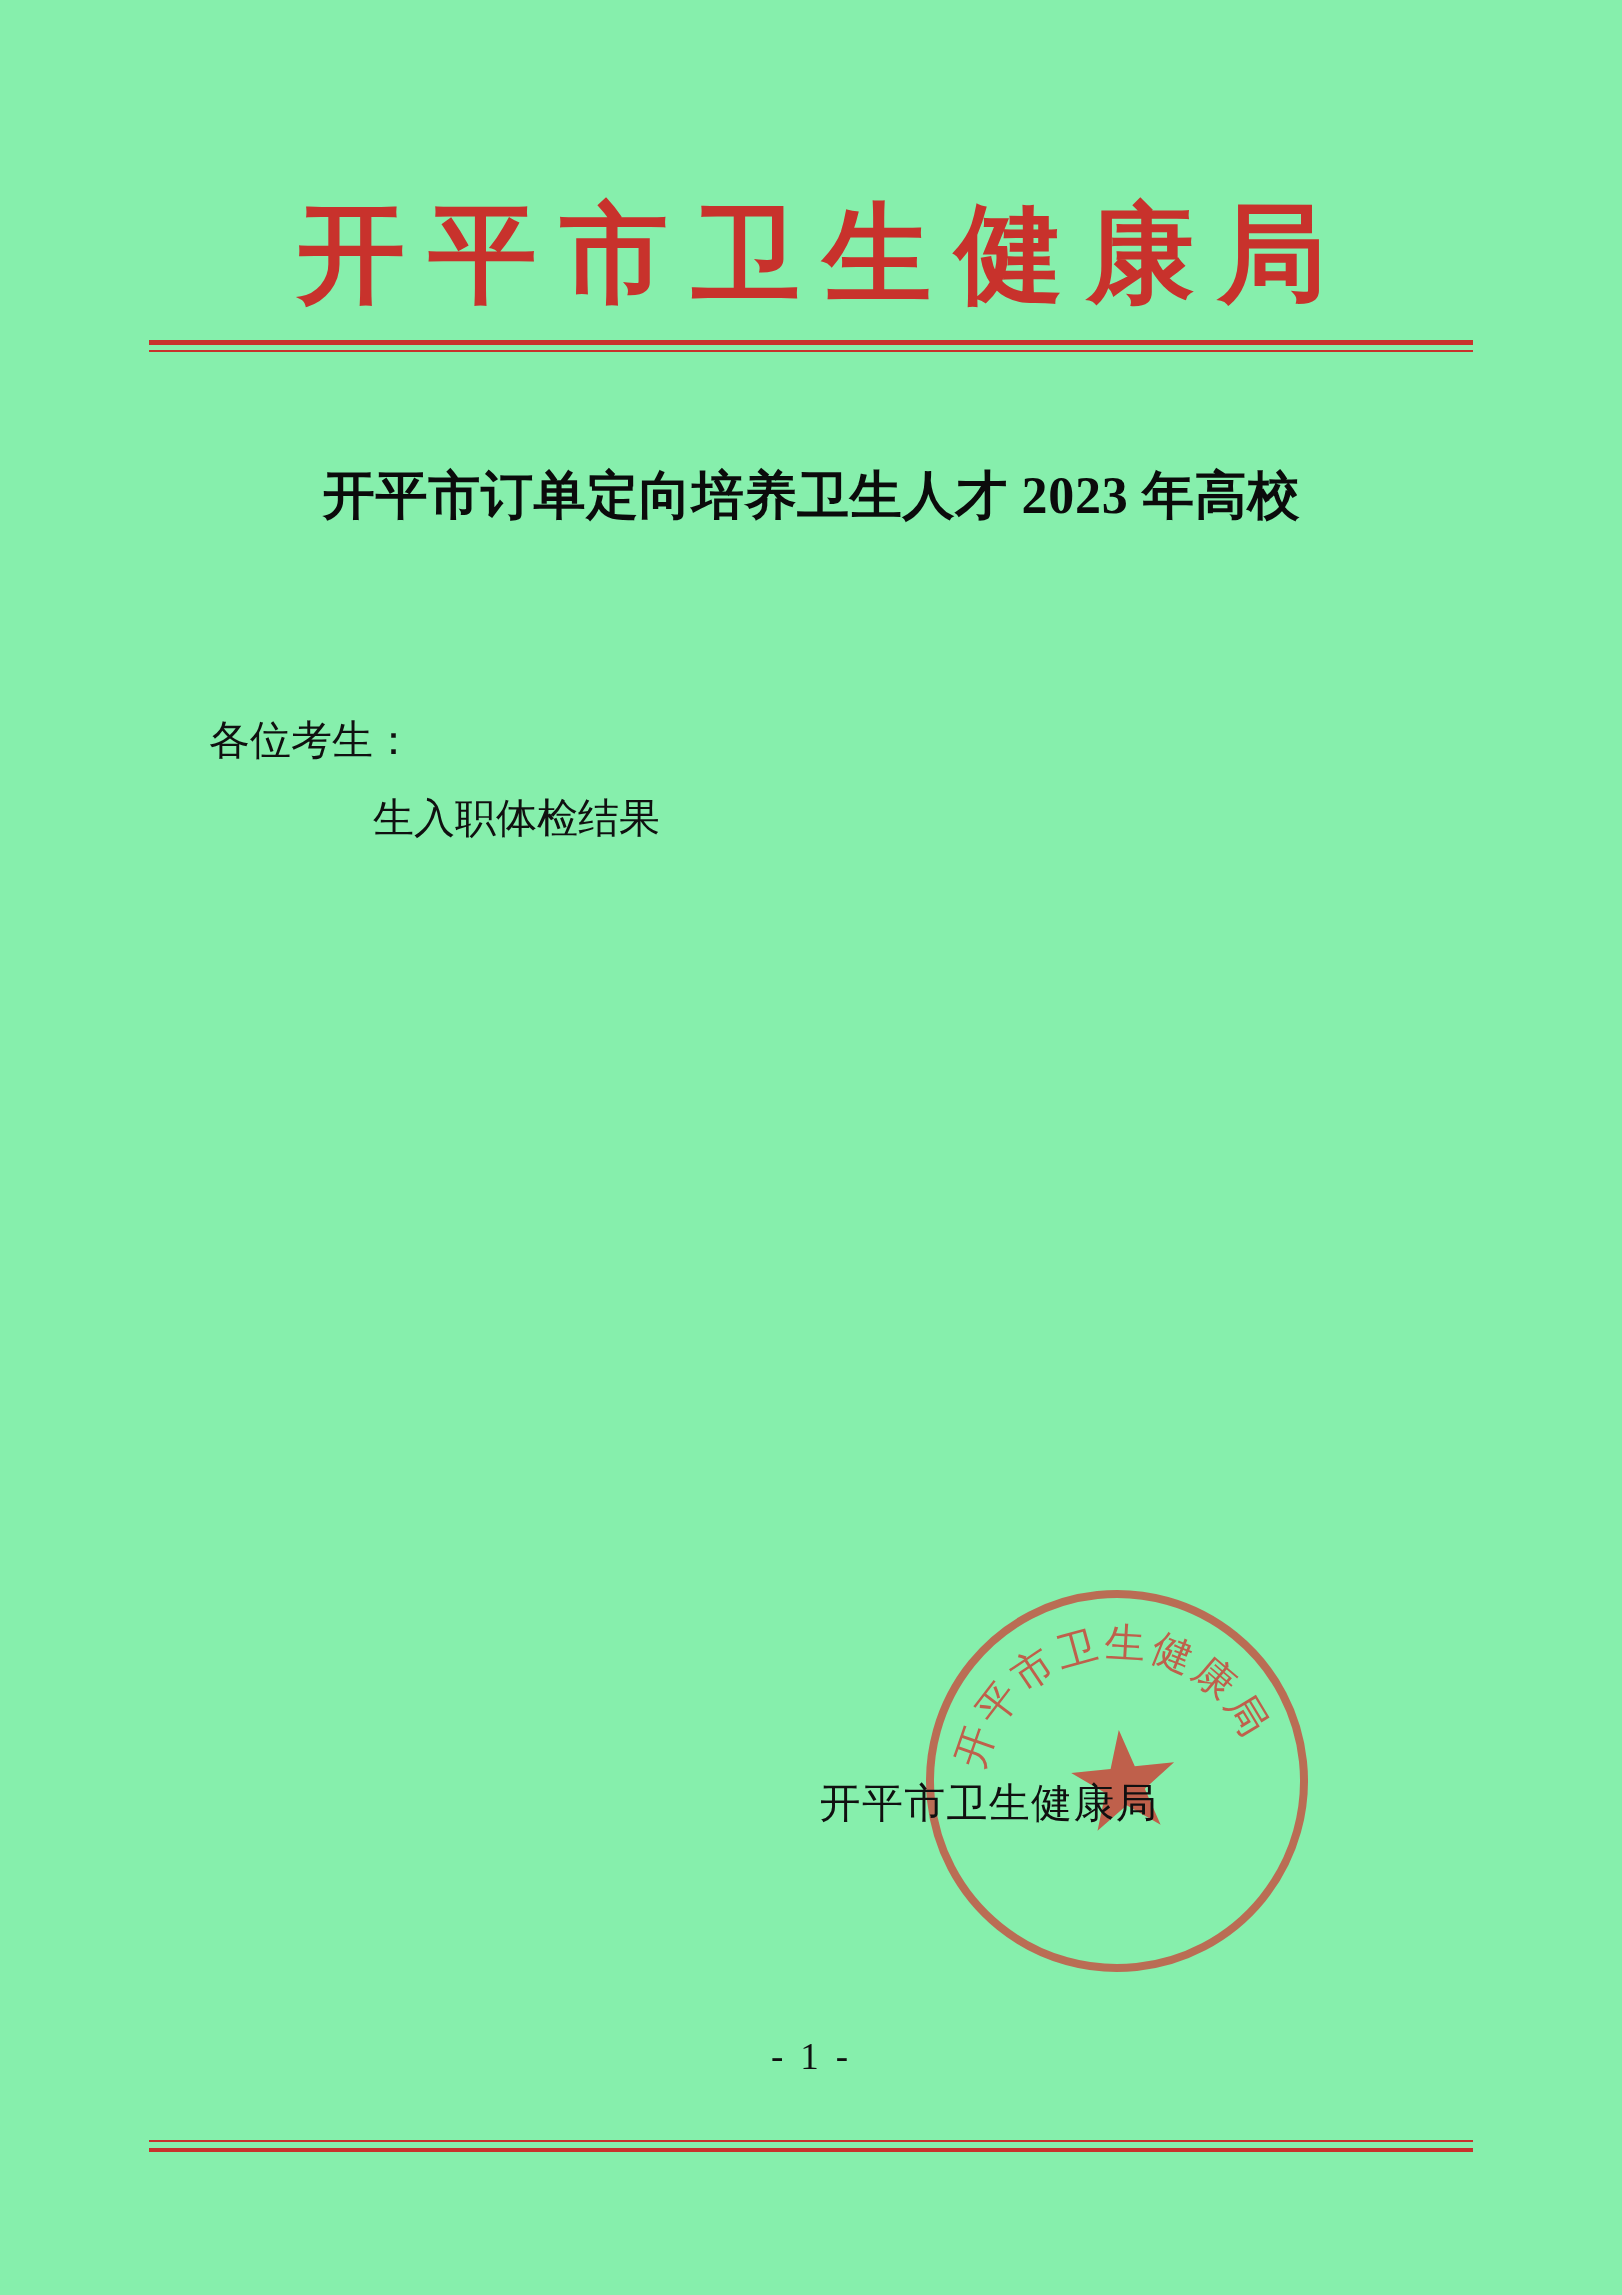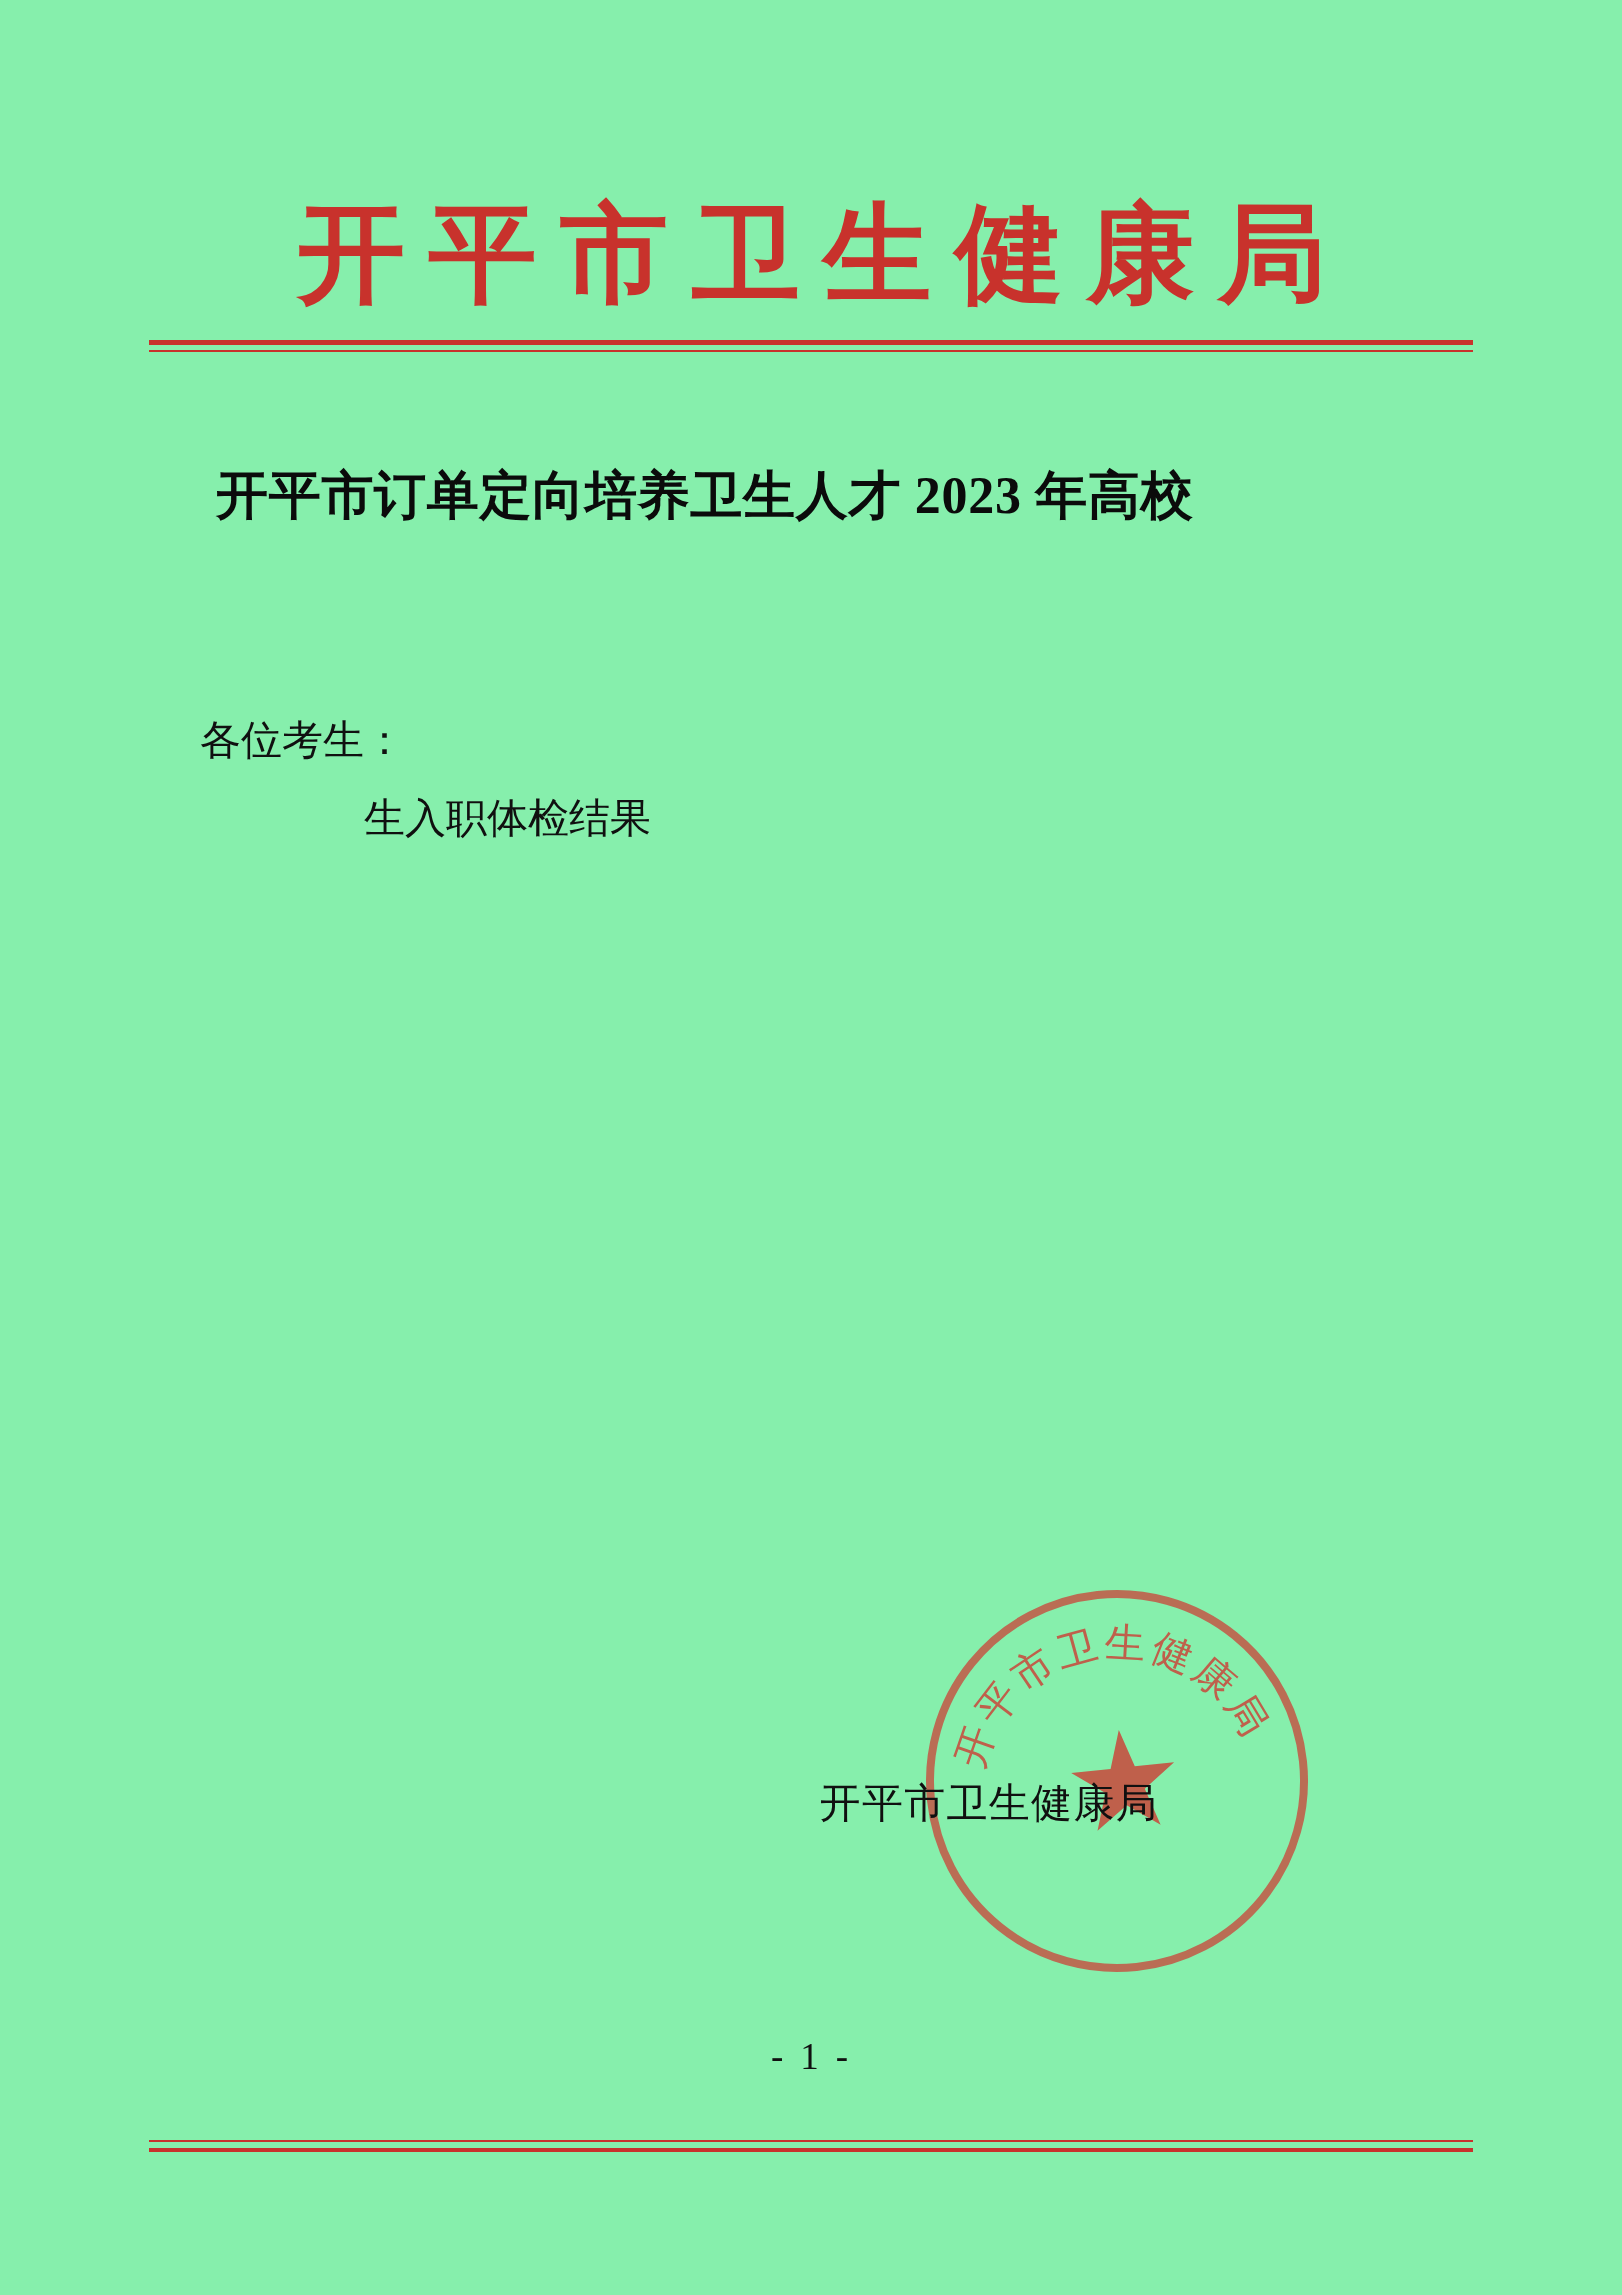--- a/index.html
+++ b/index.html
@@ -53,33 +53,33 @@
     background: #c8322c;
     margin-top: 5.9px;
   }
 
   
   .doc-title {
     position: absolute;
     top: 458px;
     left: 216px;
     width: 1191px;
-    text-align: left;
+    text-align: center;
     font-weight: bold;
     font-size: 52px;
     line-height: 1.45;
     color: #0b0b0b;
     letter-spacing: 0.7px;
   }
 
   
   .body-block {
     position: absolute;
     top: 707px;
-    left: 200px;
+    left: 209px;
     width: 1207px;
     font-size: 41px;
     line-height: 1.62;
     color: #101010;
     text-align: justify;
     text-justify: inter-ideograph;
   }
   .para {
     margin: 0 0 3.9px 0;
   }

